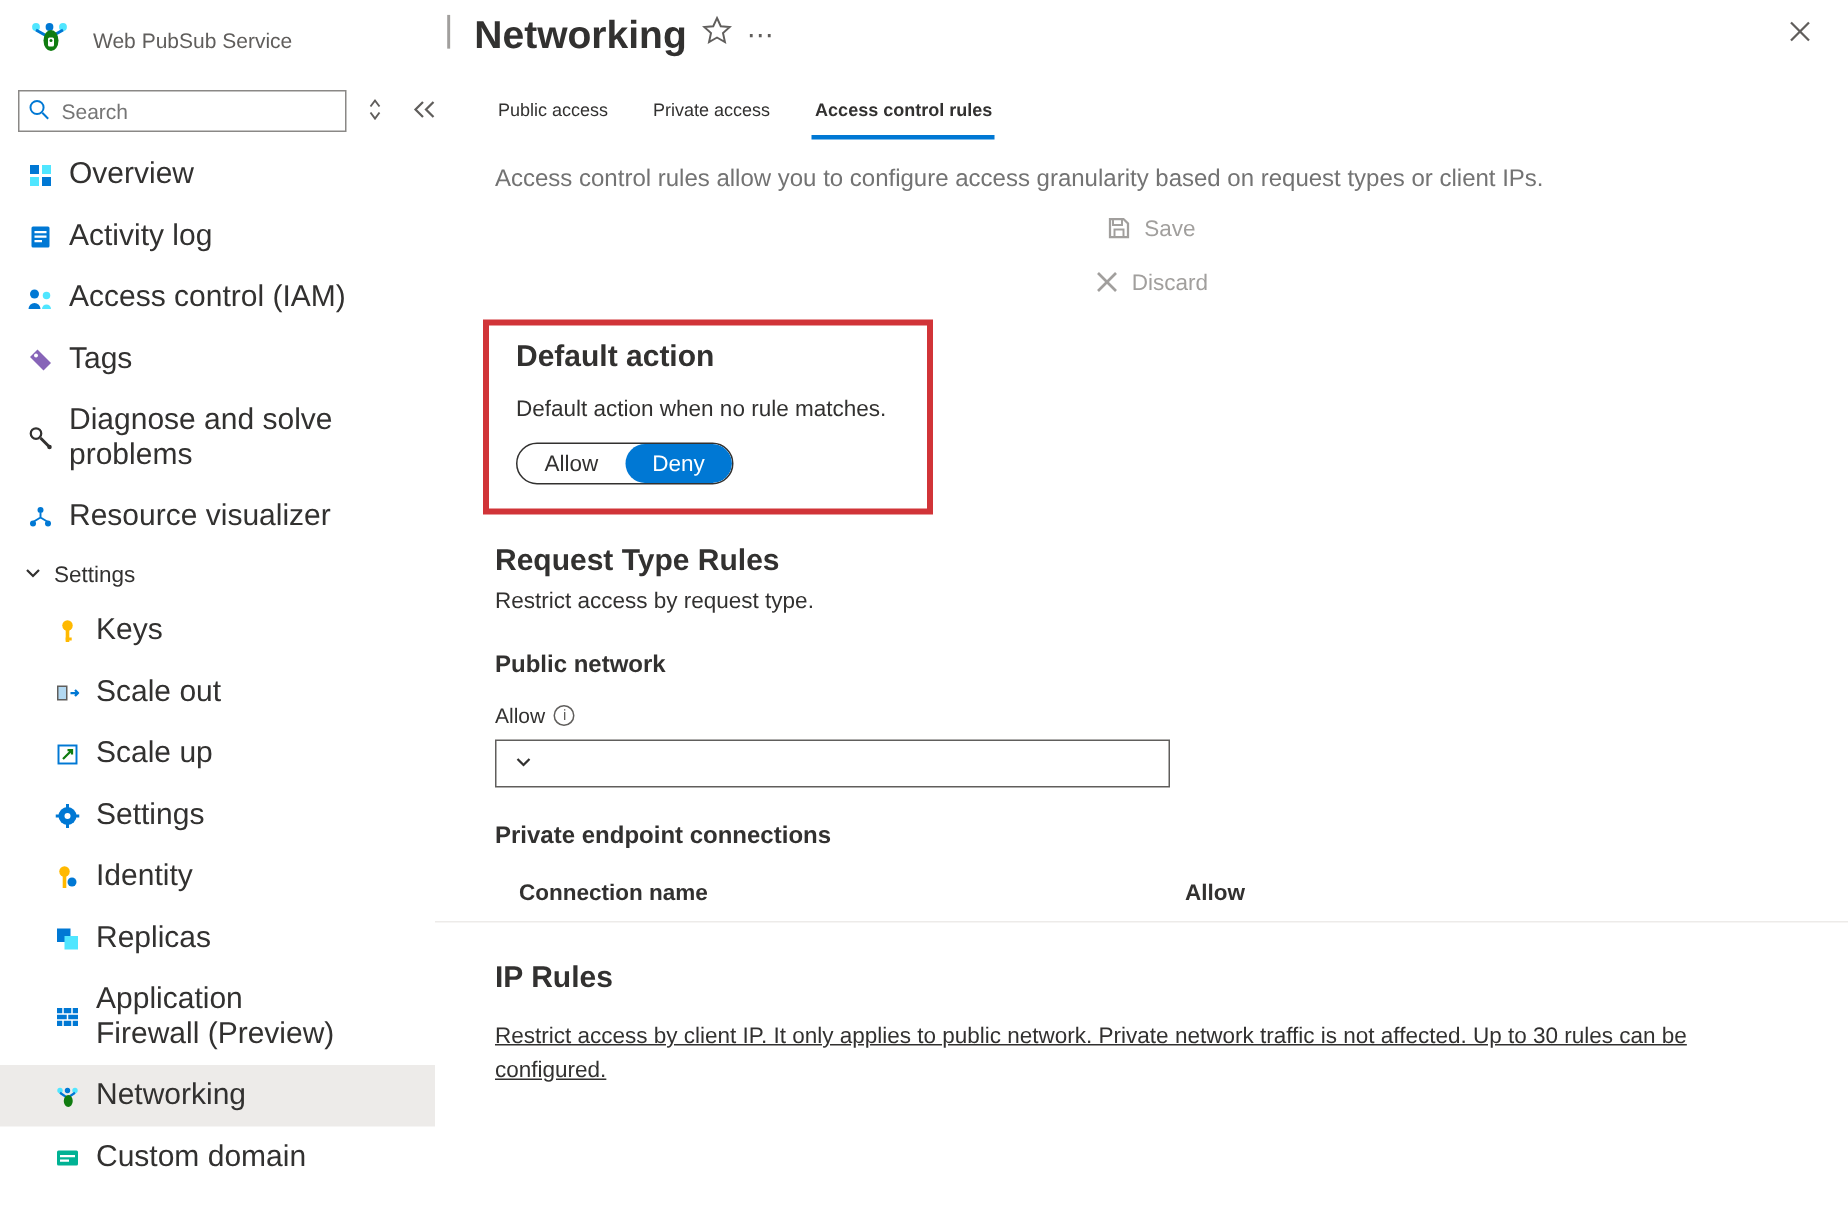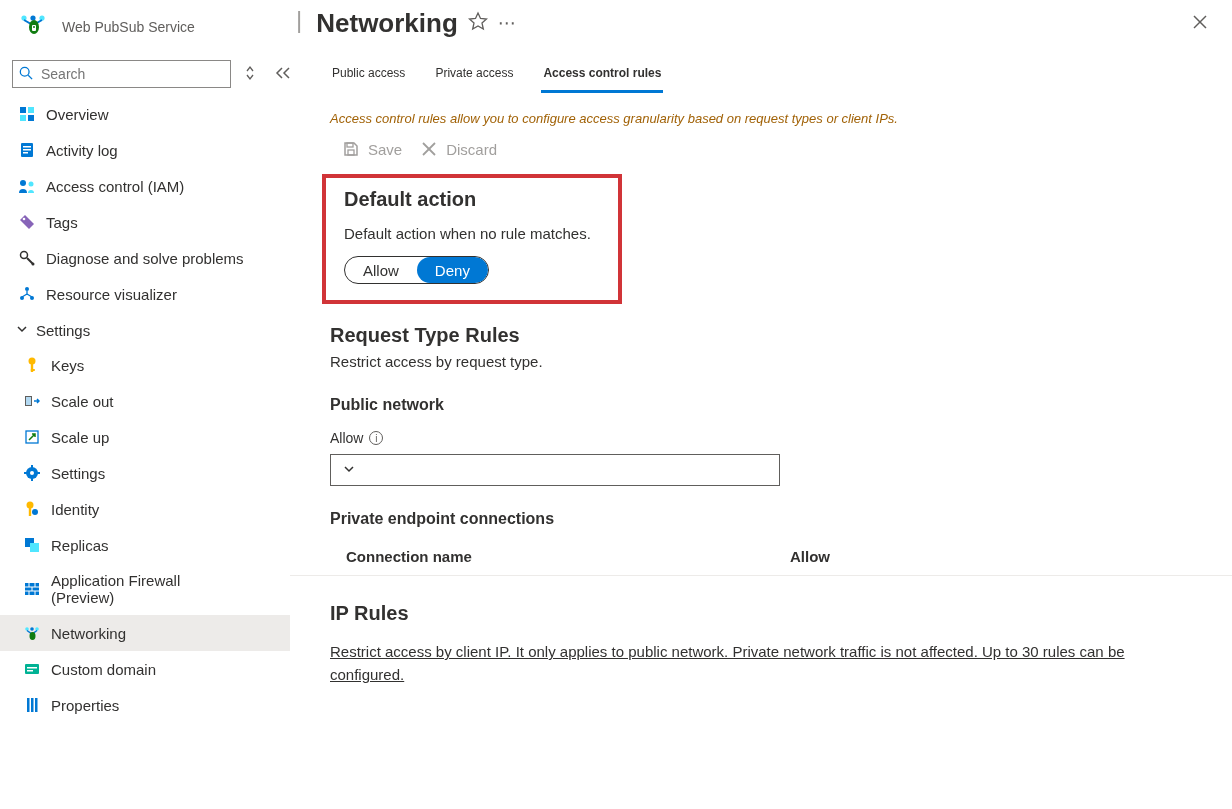--- a/index.html
+++ b/index.html
@@ -26,24 +26,24 @@
   .collapse-chevrons { font-size: 14px; color: #605e5c; padding: 0 6px; cursor: pointer; }
 
   .nav-scroll { flex: 1; overflow-y: auto; position: relative; }
   .nav-scroll::-webkit-scrollbar { width: 16px; }
   .nav-scroll::-webkit-scrollbar-track { background: #f3f2f1; }
   .nav-scroll::-webkit-scrollbar-thumb { background: #c8c6c4; }
 
   .nav-item {
     display: flex; align-items: center; gap: 10px;
     padding: 9px 14px 9px 18px;
-    font-size: 15px; color: #323130;
+    font-size: 20px; color: #323130;
     cursor: pointer;
   }
-  .nav-item.indent { padding-left: 23px; }
+  .nav-item.indent { padding-left: 36px; }
   .nav-item.selected { background: #edebe9; }
   .nav-icon { width: 18px; height: 18px; display:inline-flex; align-items:center; justify-content:center; flex: 0 0 18px; }
   .nav-group-header {
     display: flex; align-items: center; gap: 8px;
     padding: 10px 14px 8px 16px;
     font-size: 15px; color: #323130; cursor: pointer;
   }
   .chev { font-size: 12px; transform: rotate(0deg); }
 
   .content { flex: 1; display: flex; flex-direction: column; overflow: auto; }
@@ -53,23 +53,23 @@
     position: relative;
   }
   .blade-divider { color: #a19f9d; font-size: 24px; font-weight: 300; padding: 0 4px 6px 0; }
   .blade-title { font-size: 26px; font-weight: 600; color: #323130; }
   .blade-close { margin-left: auto; font-size: 20px; color: #605e5c; cursor: pointer; padding: 4px 8px; }
 
   .tabs-row { display: flex; gap: 26px; padding: 10px 40px 0 40px; border-bottom: none; }
   .tab { font-size: 12px; color: #323130; padding: 6px 2px 10px 2px; cursor: pointer; border-bottom: 3px solid transparent; }
   .tab.active { border-bottom-color: #0078d4; font-weight: 600; }
 
-  .desc { padding: 18px 40px 8px 40px; font-size: 13px; color: #a16207; font-style: italic; }
-
-  .cmd-row { display: flex; gap: 18px; padding: 6px 40px 10px 52px; align-items: center; }
+  .desc { padding: 18px 40px 8px 40px; font-size: 16px; color: #737373; }
+
+  .cmd-row { display: flex; gap: 18px; padding: 6px 40px 10px 52px; align-items: center; flex-direction: column; }
   .cmd { display: inline-flex; align-items: center; gap: 8px; color: #a19f9d; font-size: 15px; cursor: default; }
   .cmd .ic { width: 18px; height: 18px; display: inline-flex; align-items:center; justify-content:center; }
 
   .highlight-box { border: 4px solid #d13438; margin: 6px 0 10px 32px; width: 300px; padding: 10px 12px 16px 18px; }
 
   .section-title { font-size: 20px; font-weight: 600; padding: 10px 40px 6px 40px; }
   .highlight-box .section-title { padding: 0 0 8px 0; }
   .sub-desc { font-size: 15px; padding: 0 40px 12px 40px; }
   .highlight-box .sub-desc { padding: 6px 0 14px 0; }
 

